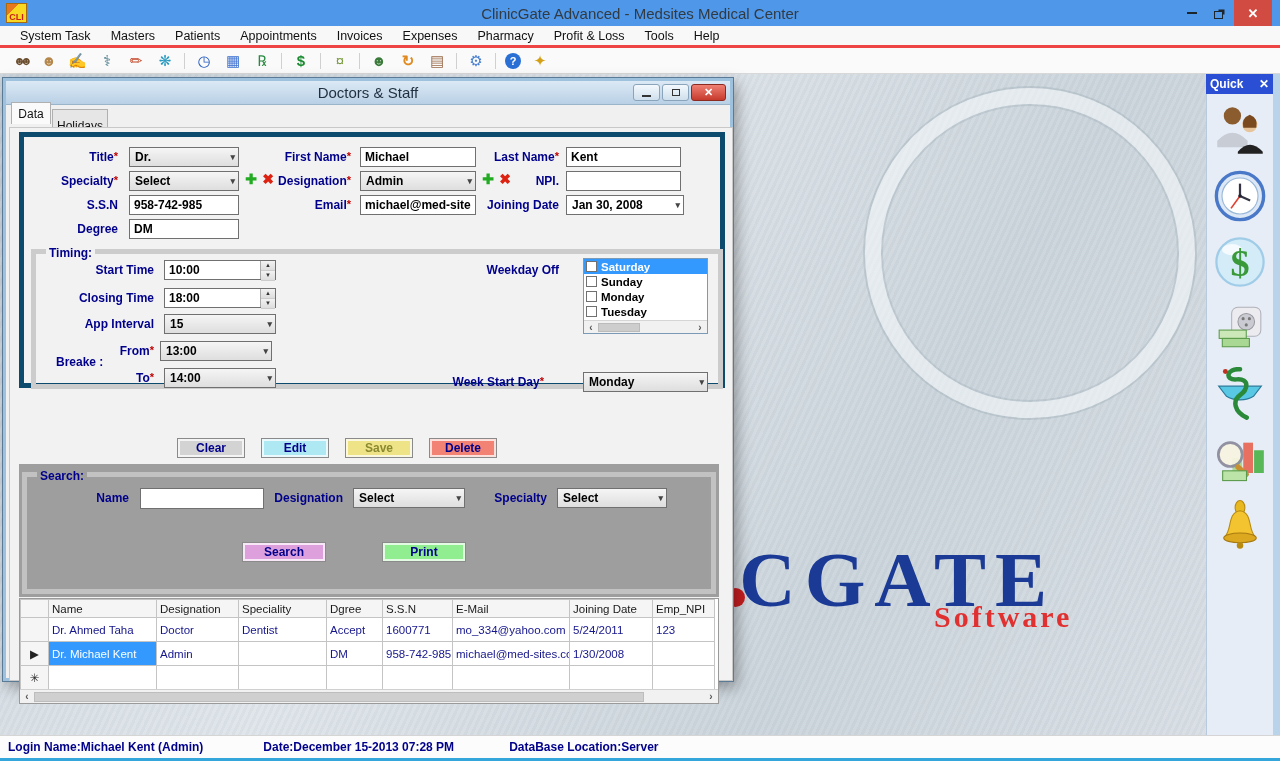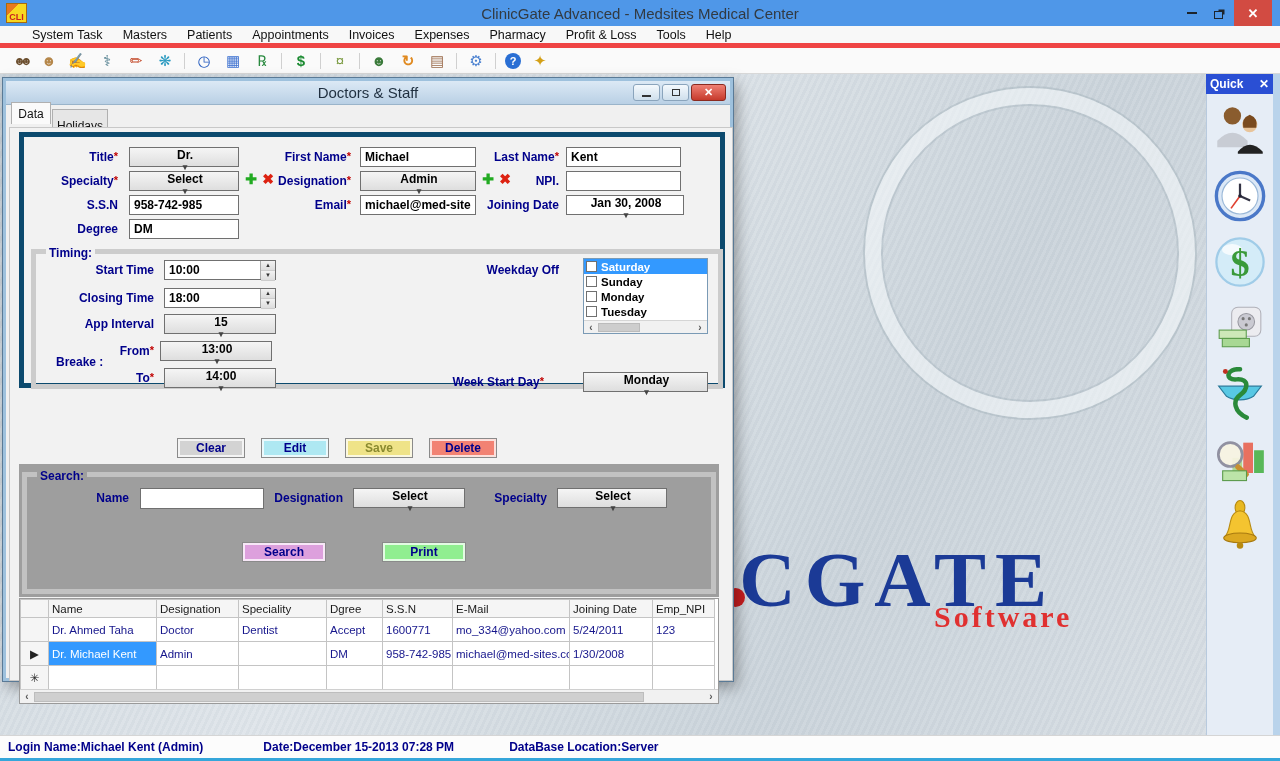--- a/index.html
+++ b/index.html
@@ -13,21 +13,21 @@
              background:linear-gradient(135deg,#e87820 30%,#f8d820 30%); border:1px solid #a86a10;
              font-size:9px; font-weight:bold; color:#c82020; display:flex; align-items:flex-end; justify-content:center; line-height:10px;}
   .wtitle { width:100%; text-align:center; font-size:15px; color:#323a42; }
   .wc { position:absolute; top:0; height:26px; display:flex; align-items:center; justify-content:center; cursor:default; }
   .wc-min { left:1178px; width:28px; }
   .wc-max { left:1206px; width:28px; }
   .wc-close { left:1234px; width:38px; background:#d24b42; color:#fff; font-size:13px; font-weight:bold; }
   .minbar { width:10px; height:2px; background:#1c242c; }
   .restoresq { width:9px; height:8px; border:1.5px solid #1c242c; box-shadow:3px -3px 0 -1.5px #1c242c; margin-left:-3px; margin-top:3px; background:#4f97e8;}
 
-  .menubar { left:0; top:26px; width:1280px; height:22px; background:#f8f8f8; border-bottom:5px solid #ef4444; display:flex; align-items:center; padding-left:22px; }
+  .menubar { left:0; top:26px; width:1280px; height:22px; background:#f8f8f8; border-bottom:3px solid #ef4444; display:flex; align-items:center; padding-left:10px; }
   .mitem { font-size:12.5px; color:#111; padding:0 10px; line-height:22px; white-space:nowrap; }
 
   .toolbar { left:0; top:48px; width:1280px; height:26px; background:#fafafa; border-bottom:1px solid #d8d8d8; display:flex; align-items:center; padding-left:10px; gap:9px; }
   .tbi { font-size:15px; line-height:16px; width:20px; text-align:center; }
   .tbsep { width:1px; height:16px; background:#d0d0d0; }
   .tb-help { background:#2a6fd4; border-radius:50%; width:16px; height:16px; font-size:11px; font-weight:bold; line-height:16px; }
 
   
   .deskbg { left:0; top:74px; width:1280px; height:661px;
      background:
@@ -60,21 +60,21 @@
   .tab-active { left:5px; top:21px; width:40px; height:22px; background:#fafafa; z-index:2; font-weight:normal;}
   .tab-idle { left:46px; top:28px; width:56px; height:33px; background:#e6e6e6;text-align:center; }
   .tabpage { left:3px; top:46px; width:724px; height:554px; background:#f2f2f2; border:1px solid #c8c8c8; }
 
   .gbox { position:absolute; border:5px solid #0c4a6e; }
   .glabel { position:absolute; top:-8px; left:10px; padding:0 3px; font-size:12px; font-weight:bold; color:#00008b; background:#f2f2f2; }
 
   .lbl { position:absolute; font-size:12px; font-weight:bold; color:#00008b; text-align:right; white-space:nowrap; }
   .req { color:#c00000; font-size:11px; vertical-align:top; }
   .tinput { position:absolute; height:20px; background:#fff; border:1px solid #707070; font-weight:bold; font-size:12px; color:#000; padding:0 4px; font-family:"Liberation Sans",sans-serif; }
-  .combo { position:absolute; height:20px; background:linear-gradient(#f5f5f5,#dedede); border:1px solid #707070; display:flex; align-items:center; justify-content:space-between; font-weight:bold; font-size:12px; color:#000; padding-left:5px; padding-right:3px;flex-direction:column; }
+  .combo { position:absolute; height:20px; background:linear-gradient(#f5f5f5,#dedede); border:1px solid #707070; display:flex; align-items:center; justify-content:space-between; font-weight:bold; font-size:12px; color:#000; padding-left:5px; padding-right:3px; }
   .combo.white { background:#fff; }
   .dd { font-size:9px; color:#444; }
   .spinner { position:absolute; height:20px; background:#fff; border:1px solid #707070; display:flex; }
   .spinval { flex:1; font-weight:bold; font-size:12px; padding:2px 4px; }
   .spinbtns { width:15px; border-left:1px solid #aaa; display:flex; flex-direction:column; }
   .spinbtns span { flex:1; font-size:6px; line-height:9px; text-align:center; color:#333; background:linear-gradient(#f2f2f2,#ddd); border-bottom:1px solid #ccc;}
   .plus { position:absolute; width:16px; height:16px; font-size:14px; font-weight:bold; color:#22aa22; text-align:center; line-height:16px; text-shadow:0 0 1px #fff; }
   .cross { position:absolute; width:16px; height:16px; font-size:14px; font-weight:bold; color:#dd2211; text-align:center; line-height:16px; }
 
   .listbox { position:absolute; background:#fff; border:1px solid #7a9ab5; }

